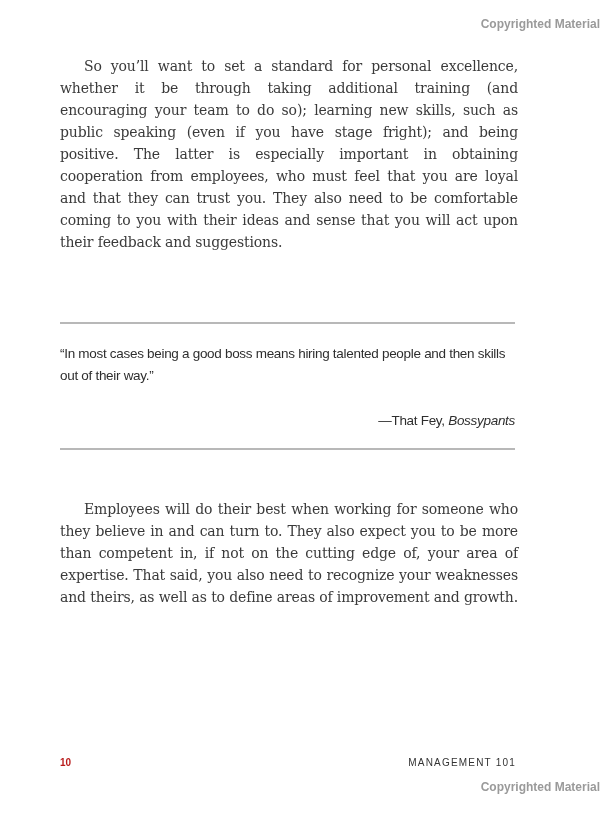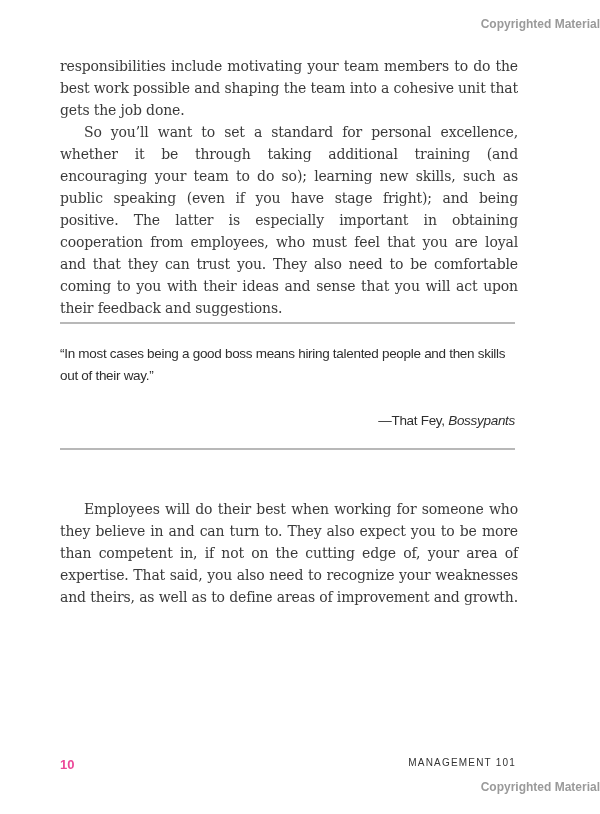--- a/index.html
+++ b/index.html
@@ -79,41 +79,40 @@
       line-height: 22px;
       color: #2e2e2e;
       letter-spacing: -0.3px;
     }
     .attribution .work { font-style: italic; }
 
     .folio {
       position: absolute;
       top: 757px;
       font-family: "Liberation Sans", sans-serif;
-      font-size: 13px;
-      color: #ec4899;
+      font-size: 10px;
+      color: #b91c1c;
     }
     .folio.page-number {
       left: 60px;
       font-weight: bold;
     }
     .folio.running-head {
       right: 84px;
       letter-spacing: 1.2px;
       color: #333333;
       font-size: 10px;
     }
   </style>
 </head>
 <body>
 
 <div class="watermark top">Copyrighted Material</div>
 
 <div class="body-text block-top">
-  <p>responsibilities include motivating your team members to do the best work possible and shaping the team into a cohesive unit that gets the job done.</p>
   <p class="indent">So you’ll want to set a standard for personal excellence, whether it be through taking additional training (and encouraging your team to do so); learning new skills, such as public speaking (even if you have stage fright); and being positive. The latter is especially important in obtaining cooperation from employees, who must feel that you are loyal and that they can trust you. They also need to be comfortable coming to you with their ideas and sense that you will act upon their feedback and suggestions.</p>
 </div>
 
 <div class="rule r1"></div>
 
 <p class="quote">“In most cases being a good boss means hiring talented people and then skills out of their way.”</p>
 <div class="attribution"><span>—That Fey, </span><span class="work">Bossypants</span></div>
 
 <div class="rule r2"></div>
 

